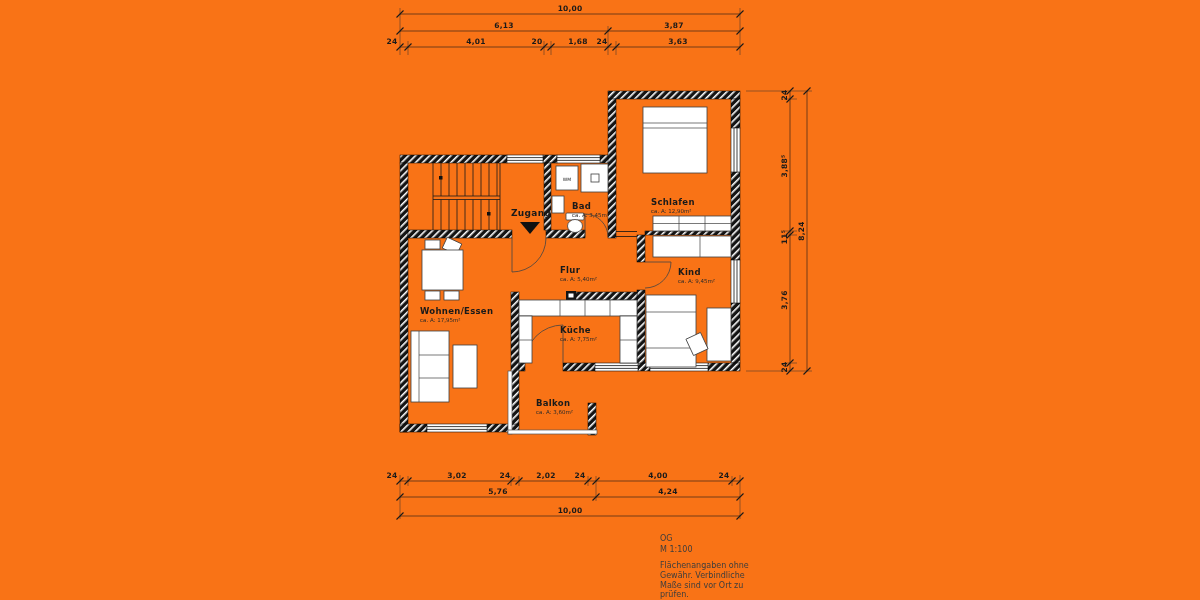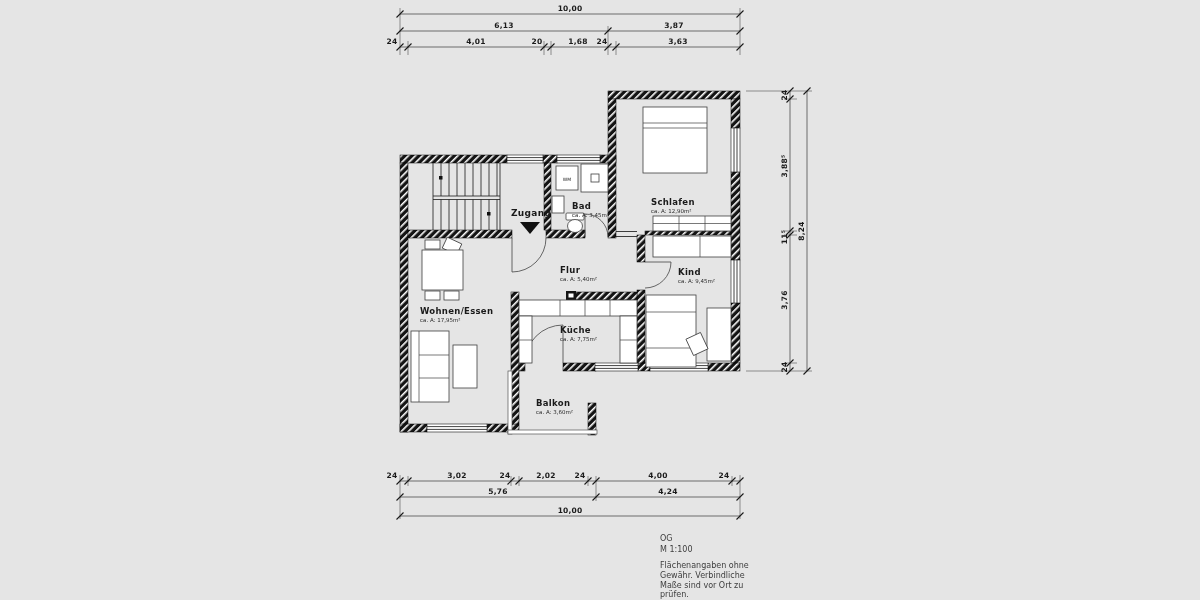--- a/index.html
+++ b/index.html
@@ -1,16 +1,16 @@
 <!DOCTYPE html>
 <html><head>
 <meta charset="utf-8">
 <style>
   html,body{margin:0;padding:0;background:#ffffff;}
-  .stage{position:relative;width:1200px;height:600px;background:#e5e5e5;overflow:hidden;
+  .stage{position:relative;width:1200px;height:600px;background:#f97316;overflow:hidden;
          font-family:"DejaVu Sans","Liberation Sans",sans-serif;}
   svg{position:absolute;left:0;top:0;}
   text{fill:#1a1a1a;}
   .dimtxt{font-size:7.5px;font-weight:700;letter-spacing:.2px;}
   .roomname{font-size:8.5px;font-weight:700;letter-spacing:.3px;}
   .roomarea{font-size:5.5px;font-weight:400;fill:#2a2a2a;}
   .tinytxt{font-size:4.5px;font-weight:400;}
   .titletxt{font-size:8px;fill:#3d3d3d;}
   .dimline{stroke:#1a1a1a;stroke-width:.6;}
   .extline{stroke:#333333;stroke-width:.5;}

